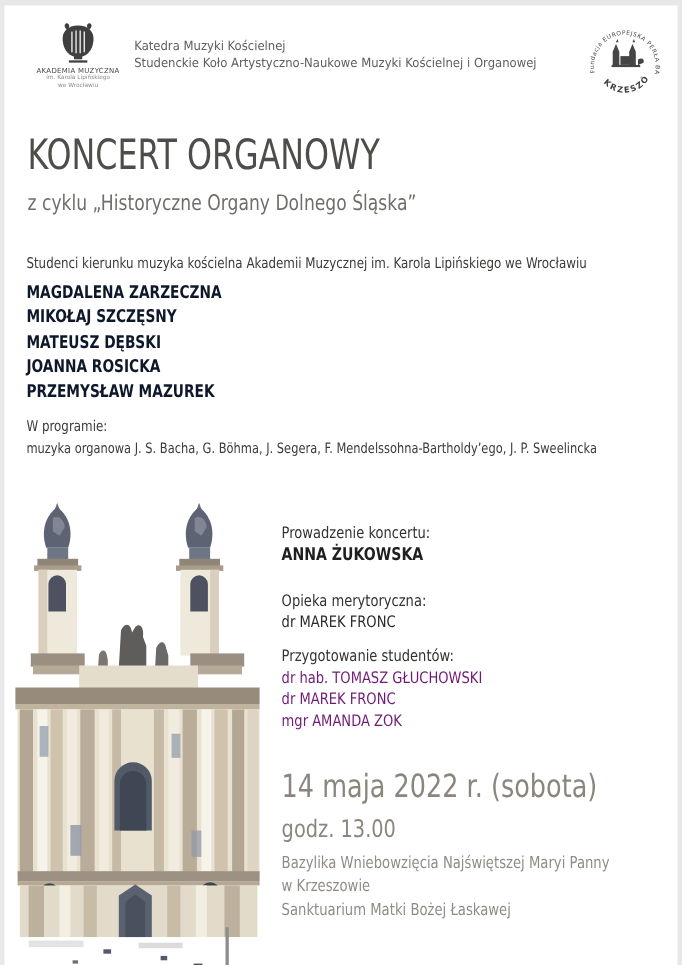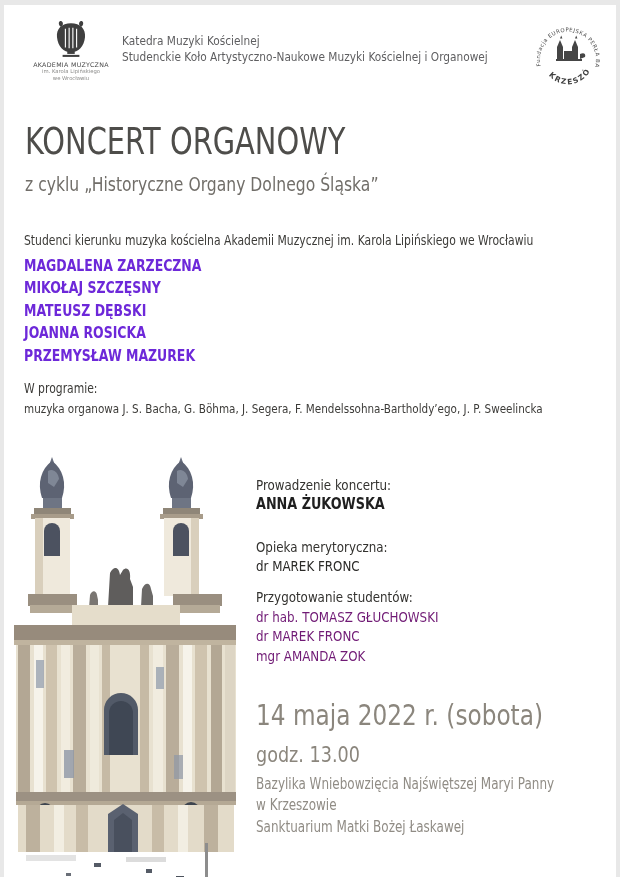--- a/index.html
+++ b/index.html
@@ -18,21 +18,21 @@
   .logo-block{position:absolute;left:22px;top:14px;width:90px;text-align:center;}
   .logo-name{font-size:6.3px;letter-spacing:.3px;color:#474747;margin-top:2px;}
   .logo-sub{font-size:5.3px;color:#8a8a88;line-height:6.5px;}
 
   
   .title{left:21px;top:116px;font-size:38px;line-height:40px;color:#4e4d4a;}
   .subtitle{left:21px;top:168px;font-size:19.5px;color:#716e69;}
 
   
   .students{left:20px;top:227px;font-size:13.5px;color:#3c3b38;}
-  .performers{left:20px;top:250px;font-size:16px;font-weight:bold;color:#6d28d9;}
+  .performers{left:20px;top:250px;font-size:16px;font-weight:bold;color:#0f172a;}
   .performers .line{line-height:22.4px;transform:scaleX(.78);}
 
   
   .program-label{left:20px;top:375px;font-size:13.5px;color:#3c3b38;}
   .program-line{left:20px;top:396px;font-size:13px;color:#3c3b38;}
 
   
   .rc{left:252px;color:#33322f;}
   .lbl{font-size:14.5px;}
   .host-name{top:489px;font-size:16px;font-weight:bold;color:#1f1f1f;}

